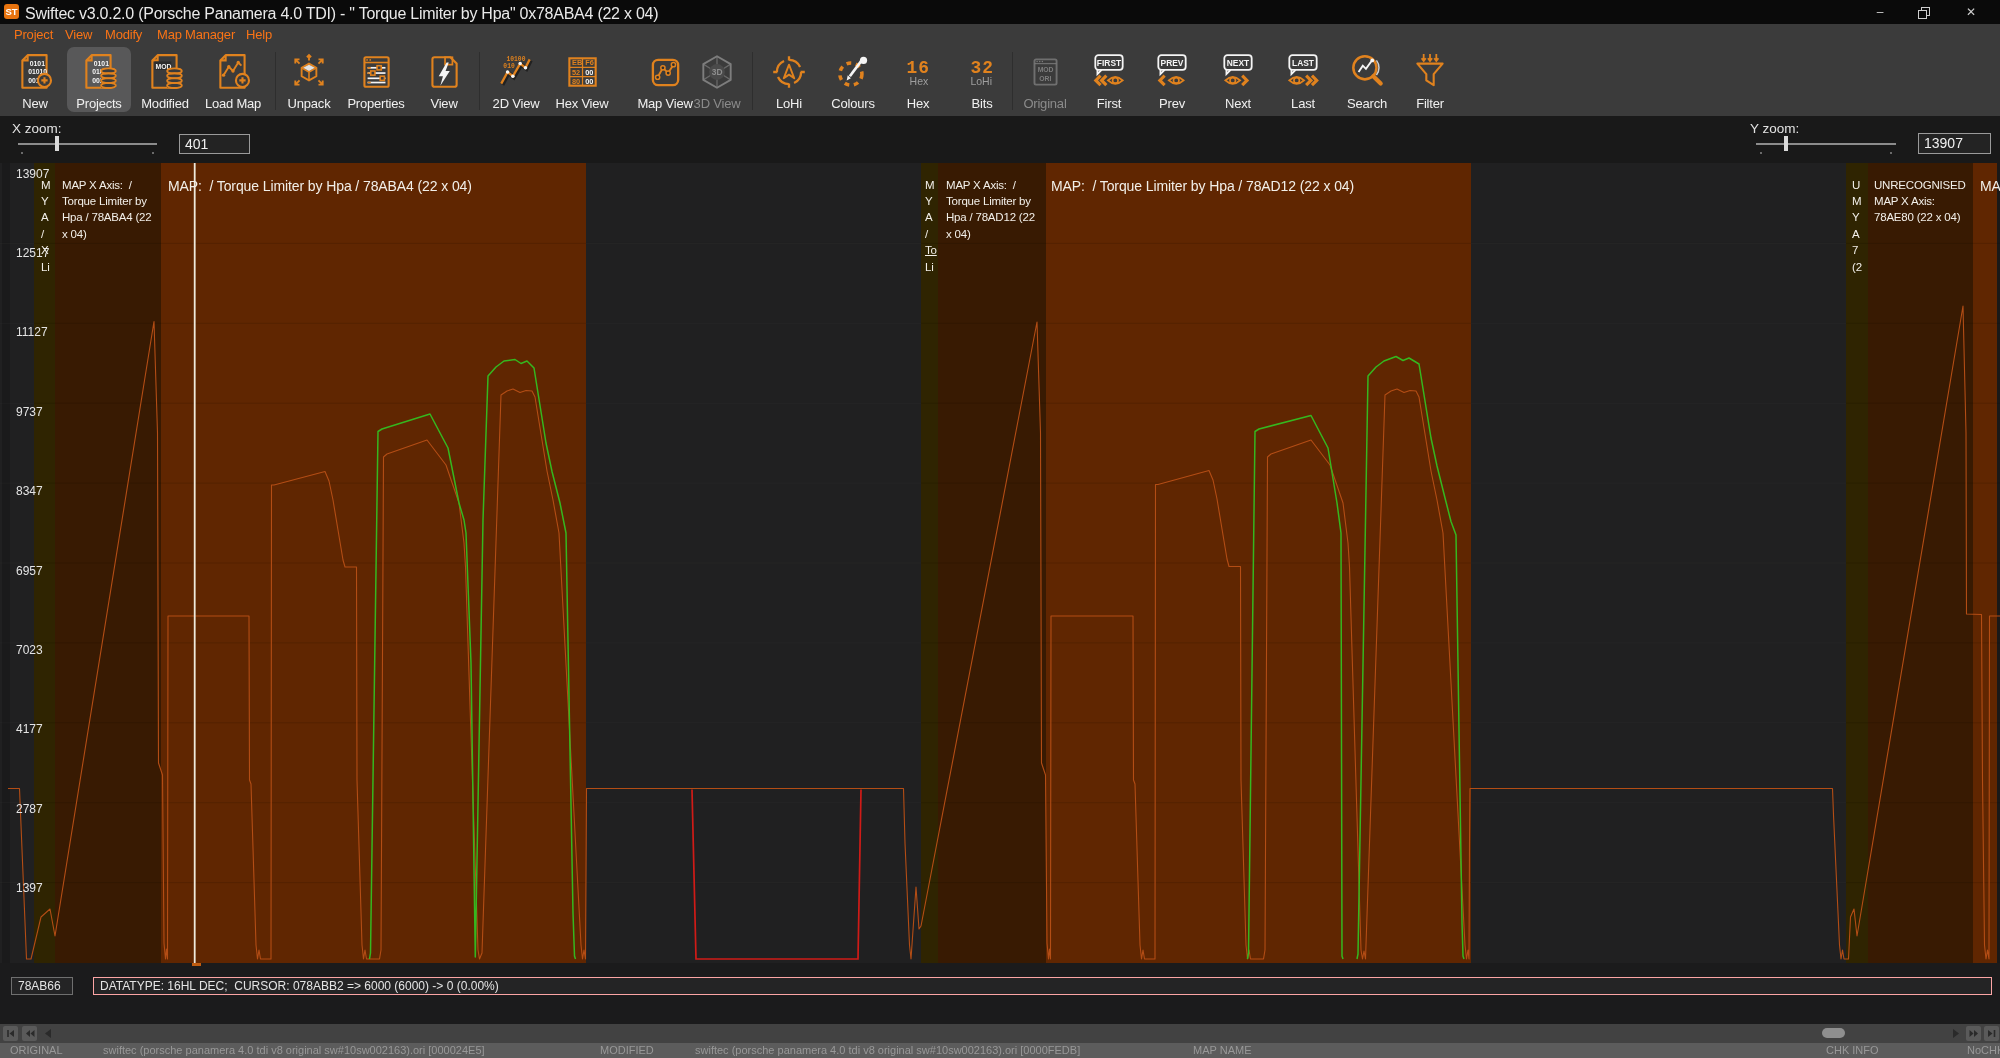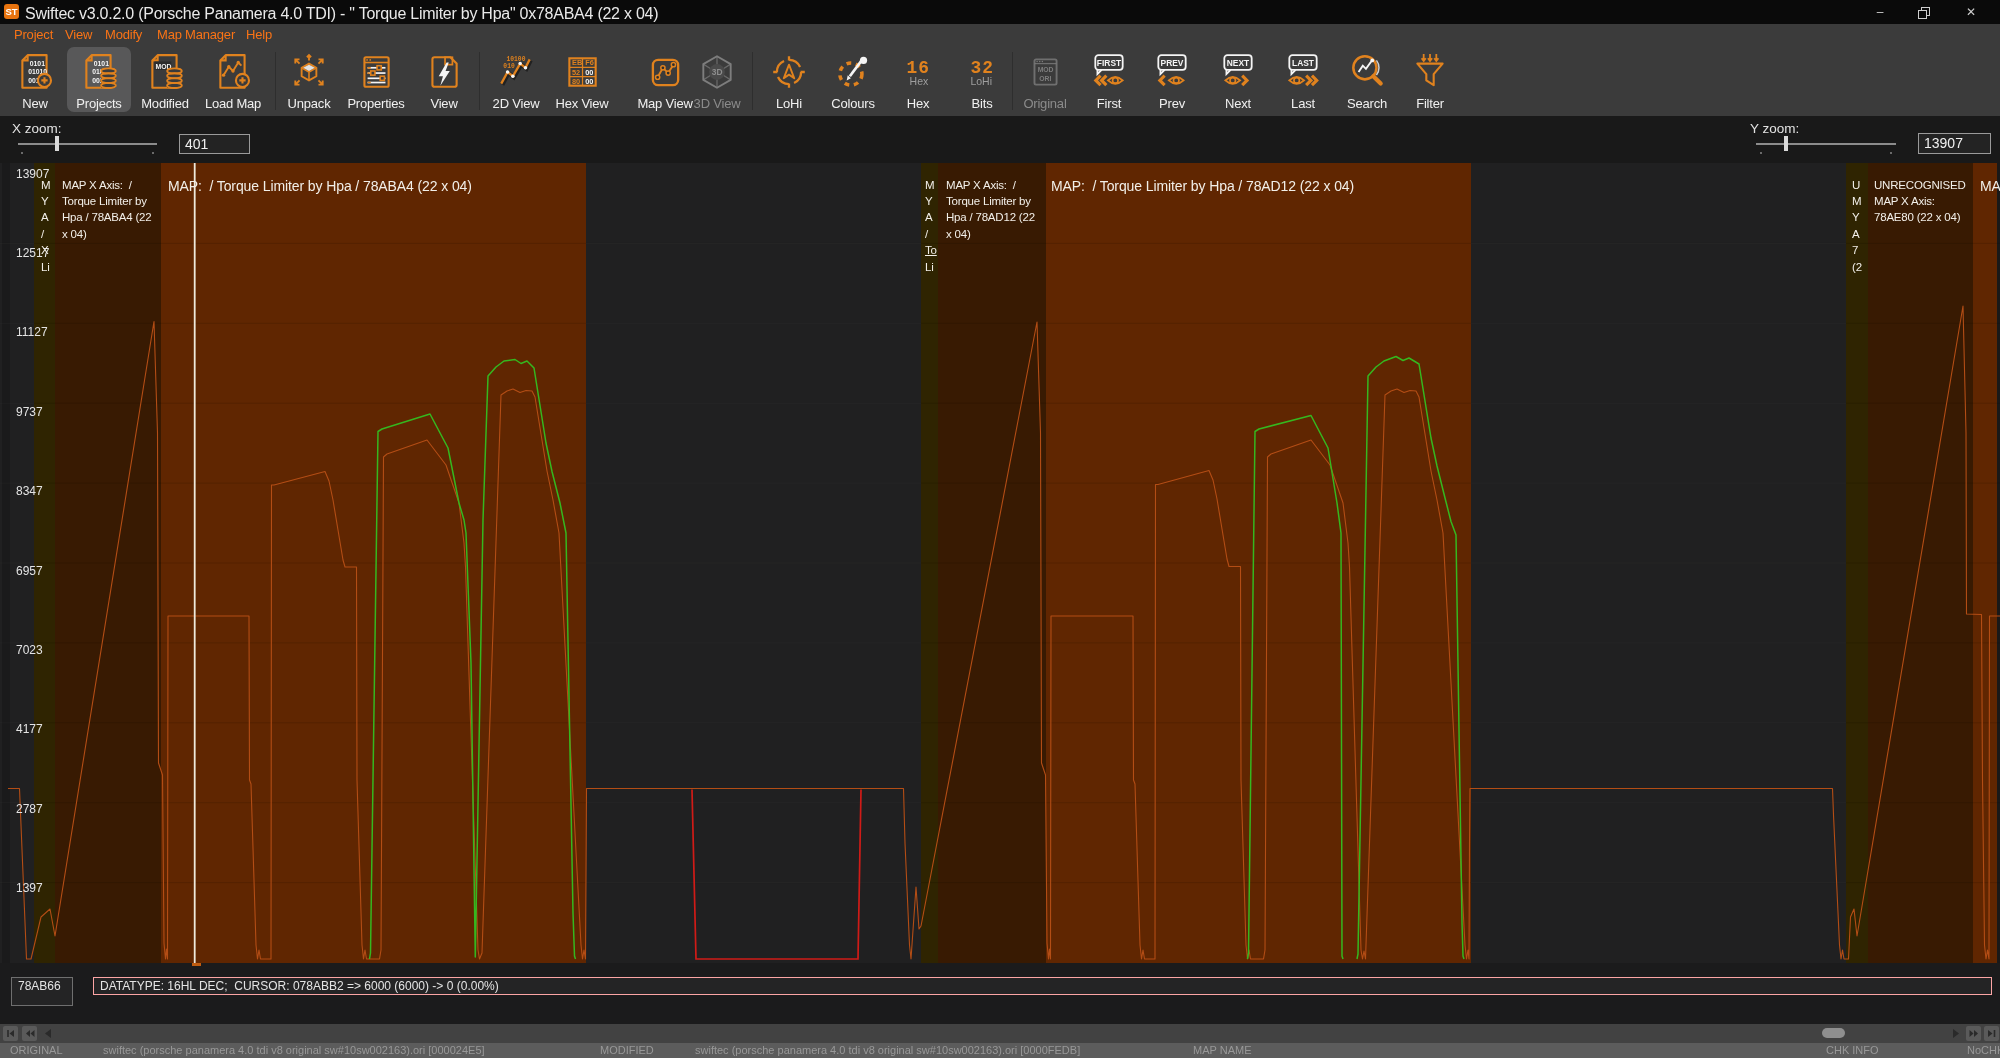--- a/index.html
+++ b/index.html
@@ -20,21 +20,21 @@
 #projhl { position:absolute; left:67px; top:1px; width:64px; height:65px; background:#585859; border-radius:7px; }
 #zoomstrip { left:0; top:116px; width:2000px; height:47px; background:#191919; color:#e2e2e2; font-size:13.5px; }
 .ztrack { position:absolute; height:2px; background:#8c8c8c; }
 .zthumb { position:absolute; width:4px; height:15px; background:#dadada; }
 .ztick { position:absolute; width:2px; height:2px; background:#6a6a6a; }
 .zbox { position:absolute; background:#232323; border:1px solid #9a9a9a; color:#f0f0f0; font-size:14px; padding-left:5px; }
 #chart { left:0; top:163px; width:2000px; height:800px; }
 .ylab { position:absolute; color:#e4e4e4; font-size:12px; }
 .ovl { position:absolute; color:#f2efe9; font-size:11.5px; letter-spacing:-0.2px; line-height:16.4px; white-space:pre; }
 .ttl { position:absolute; color:#f2efe9; font-size:14px; letter-spacing:-0.1px; white-space:nowrap; }
-#boxrow1 { position:absolute; left:11px; top:977px; width:62px; height:29px; background:#242425; border:1px solid #6f6f6f; color:#e4e4e4; font-size:12px; line-height:16px; padding-left:6px; }
+#boxrow1 { position:absolute; left:11px; top:977px; width:62px; height:18px; background:#242425; border:1px solid #6f6f6f; color:#e4e4e4; font-size:12px; line-height:16px; padding-left:6px; }
 #boxrow2 { position:absolute; left:93px; top:977px; width:1899px; height:18px; background:#242425; border:1px solid #fca5a5; color:#e4e4e4; font-size:12px; line-height:16px; padding-left:6px; }
 #scrollrow { position:absolute; left:0; top:1024px; width:2000px; height:19px; background:#424242; }
 .sbtn { position:absolute; top:2px; width:15px; height:15px; background:#5a5a5a; border-radius:2px; }
 #statusbar { position:absolute; left:0; top:1043px; width:2000px; height:15px; background:#5c5c5c; color:#989898; font-size:11px; line-height:15px; }
 #statusbar span { position:absolute; white-space:nowrap; }
 </style>
 </head>
 <body>
 <div class="abs" id="titlebar">
   <div id="logo">ST</div>

